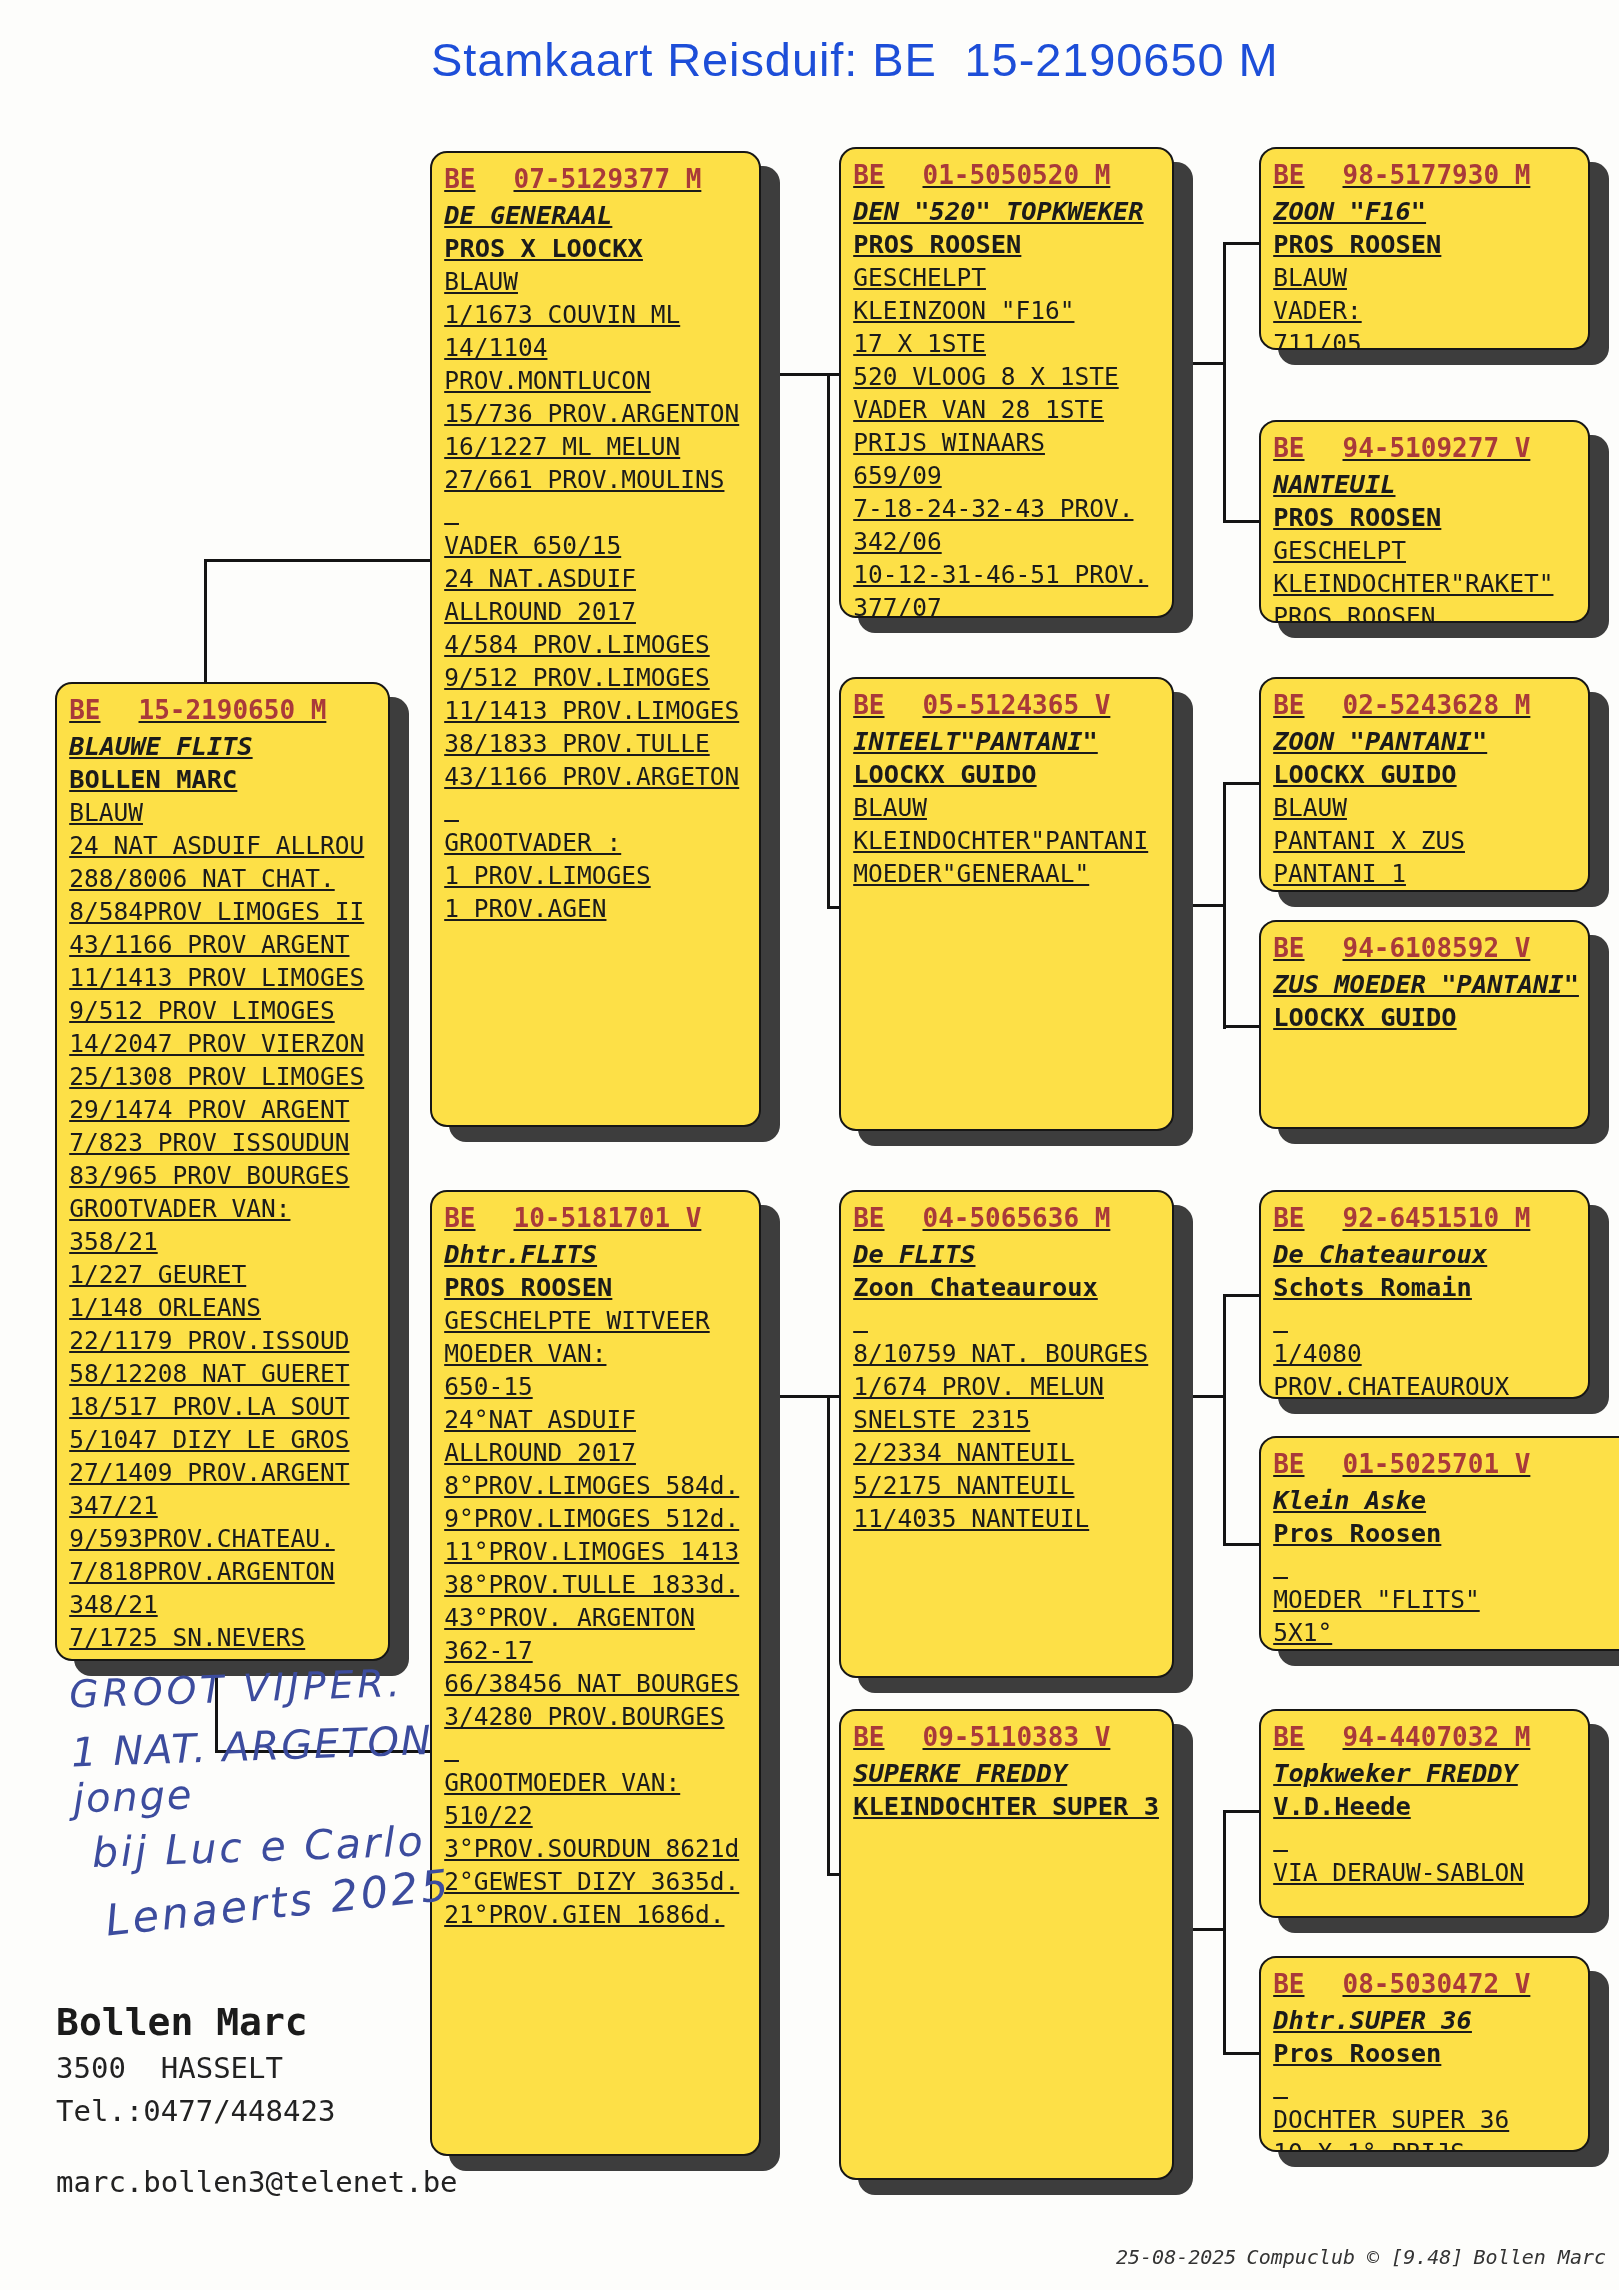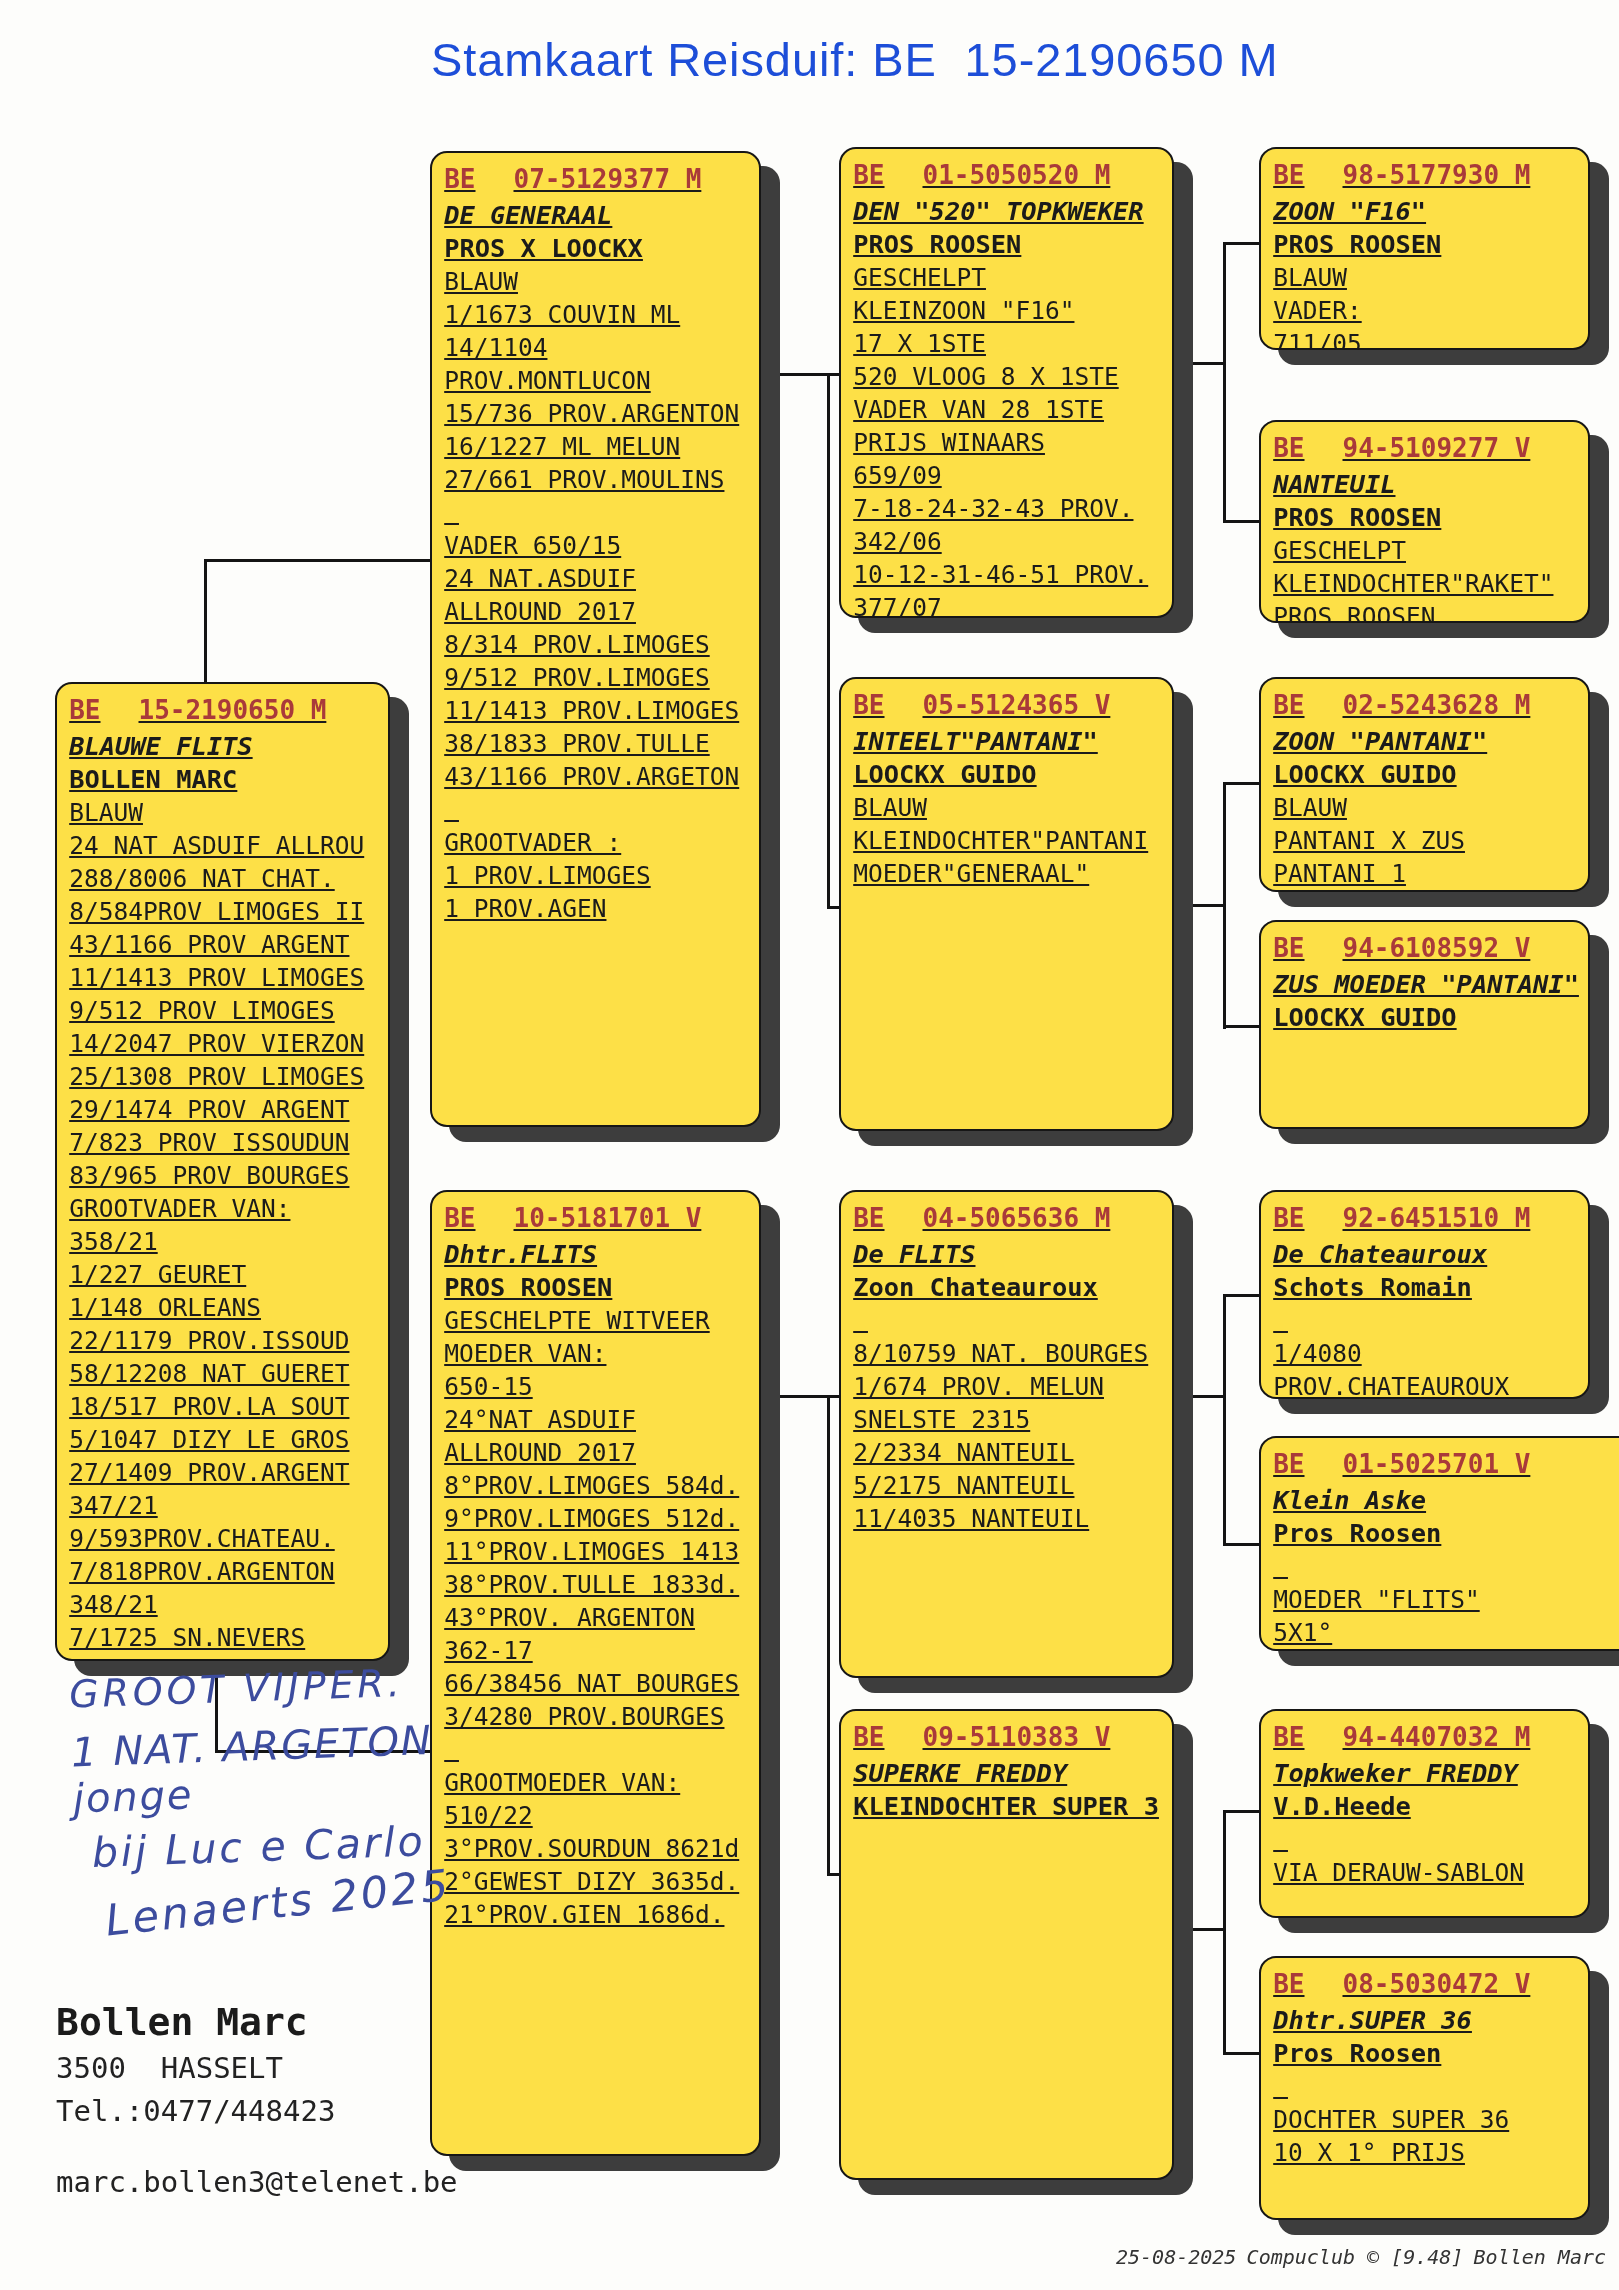--- a/index.html
+++ b/index.html
@@ -114,21 +114,21 @@
         <div class="ln">1/1673 COUVIN ML</div>
         <div class="ln">14/1104</div>
         <div class="ln">PROV.MONTLUCON</div>
         <div class="ln">15/736 PROV.ARGENTON</div>
         <div class="ln">16/1227 ML MELUN</div>
         <div class="ln">27/661 PROV.MOULINS</div>
         <div class="ln">&nbsp;</div>
         <div class="ln">VADER 650/15</div>
         <div class="ln">24 NAT.ASDUIF</div>
         <div class="ln">ALLROUND 2017</div>
-        <div class="ln">8/314 PROV.LIMOGES</div>
+        <div class="ln">4/584 PROV.LIMOGES</div>
         <div class="ln">9/512 PROV.LIMOGES</div>
         <div class="ln">11/1413 PROV.LIMOGES</div>
         <div class="ln">38/1833 PROV.TULLE</div>
         <div class="ln">43/1166 PROV.ARGETON</div>
         <div class="ln">&nbsp;</div>
         <div class="ln">GROOTVADER :</div>
         <div class="ln">1 PROV.LIMOGES</div>
         <div class="ln">1 PROV.AGEN</div>
       </div>
   </div>
@@ -277,21 +277,21 @@
   <div class="box" style="left:1259px;top:1709px;width:331px;height:209px;">
     <div class="ring"><span class="band">BE</span><span>94-4407032 M</span></div>
     <div class="name">Topkweker FREDDY</div>
     <div class="owner">V.D.Heede</div>
     <div>
         <div class="ln">&nbsp;</div>
         <div class="ln">VIA DERAUW-SABLON</div>
       </div>
   </div>
 
-  <div class="box" style="left:1259px;top:1956px;width:331px;height:264px;">
+  <div class="box" style="left:1259px;top:1956px;width:331px;height:196px;">
     <div class="ring"><span class="band">BE</span><span>08-5030472 V</span></div>
     <div class="name">Dhtr.SUPER 36</div>
     <div class="owner">Pros Roosen</div>
     <div>
         <div class="ln">&nbsp;</div>
         <div class="ln">DOCHTER SUPER 36</div>
         <div class="ln">10 X 1° PRIJS</div>
       </div>
   </div>
 

